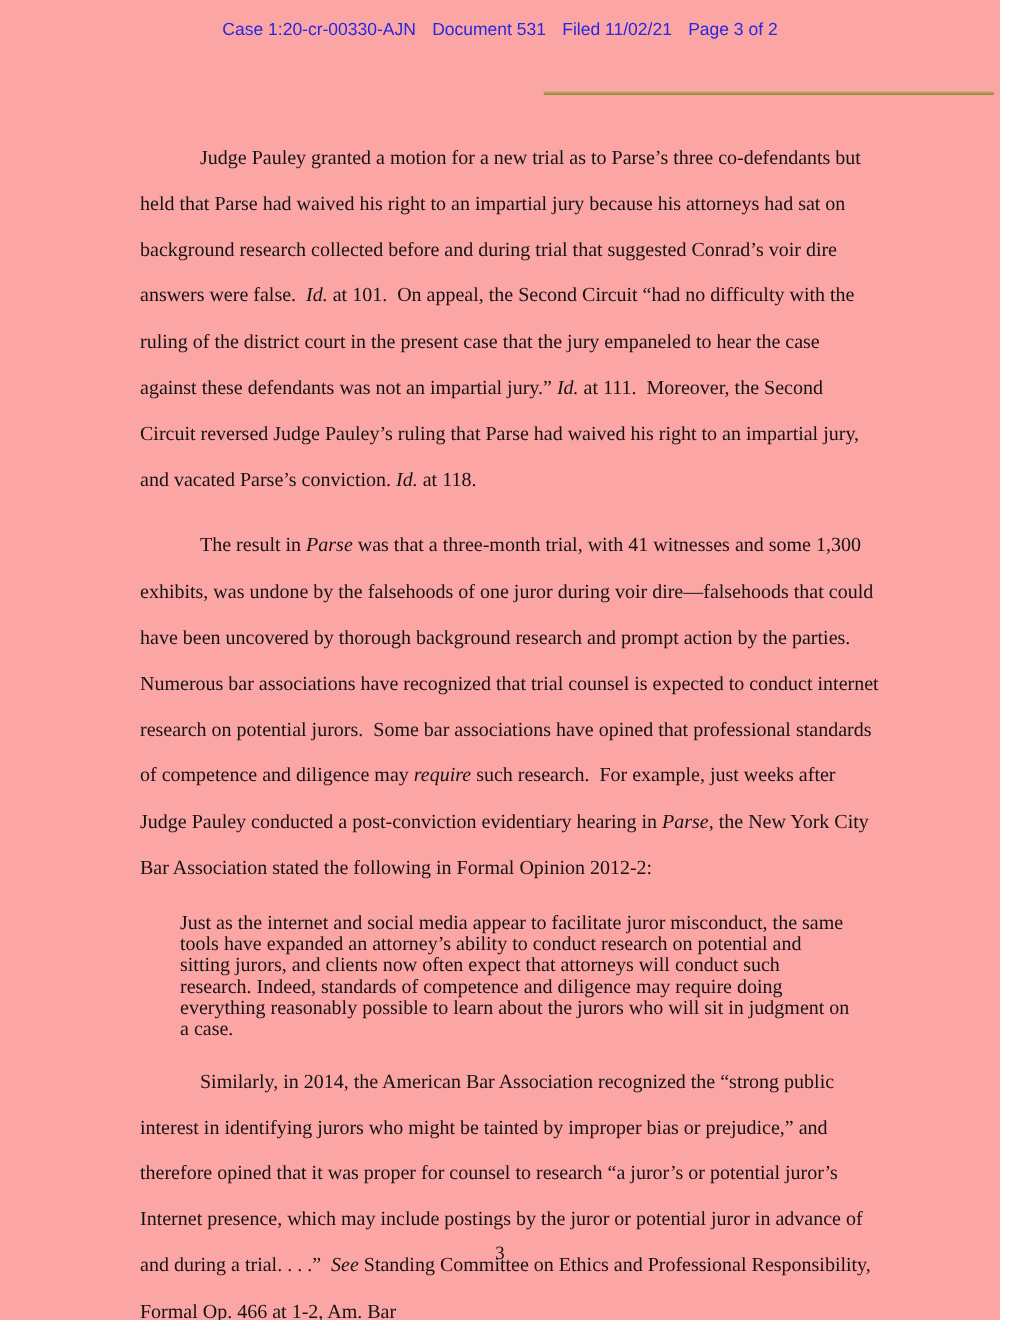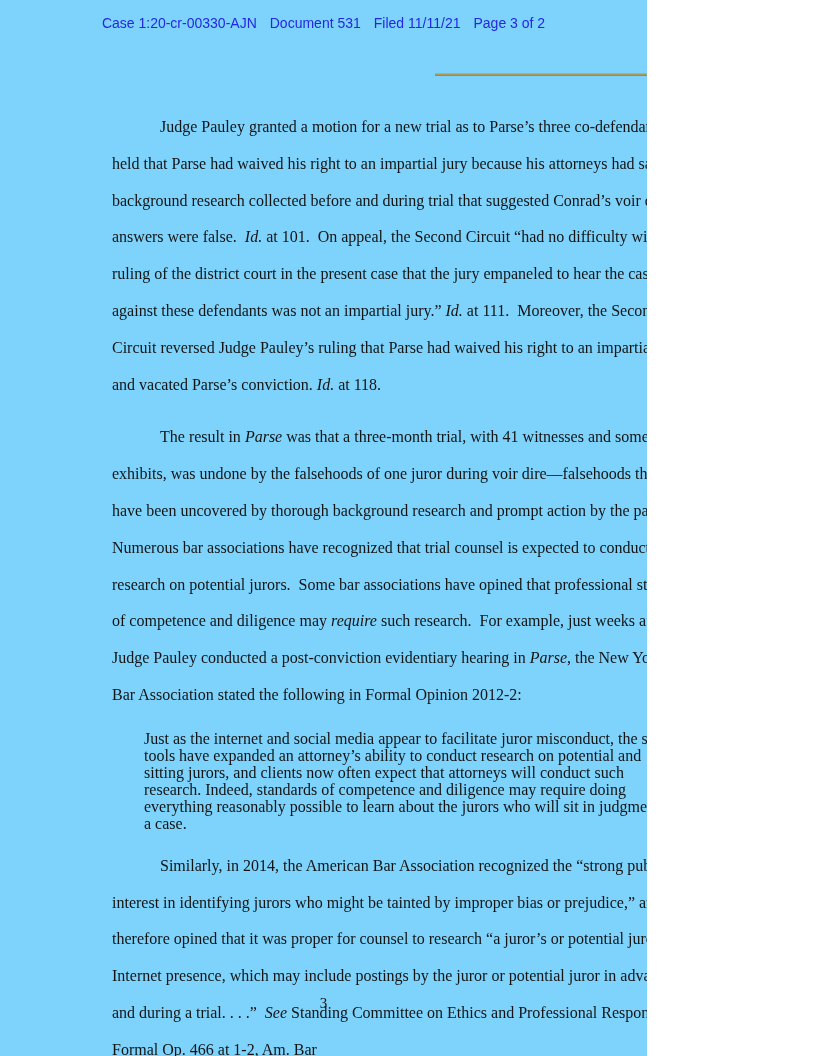--- a/index.html
+++ b/index.html
@@ -1,20 +1,20 @@
 <!DOCTYPE html>
 <html><head>
 <meta charset="utf-8">
 <style>
   html, body { margin: 0; padding: 0; background: #ffffff; }
   .page {
     position: relative;
-    width: 647px;
+    width: 800px;
     height: 1056px;
-    background: #7dd3fc;
+    background: #fca5a5;
     overflow: hidden;
     font-family: "Liberation Serif", serif;
     color: #141414;
   }
   
   .ecf-stamp {
     position: absolute;
     top: 15px;
     left: 0;
     right: 0;
@@ -78,21 +78,21 @@
   }
 </style>
 </head>
 <body>
 
 <div class="page">
 
   <div class="ecf-stamp" style="color: rgb(36, 40, 224);">
     <span>Case 1:20-cr-00330-AJN</span>
     <span>Document 531</span>
-    <span>Filed 11/11/21</span>
+    <span>Filed 11/02/21</span>
     <span>Page 3 of 2</span>
   </div>
 
   <div class="gold-rule" style="background: linear-gradient(rgb(201, 178, 105), rgb(150, 128, 63));"></div>
 
   <div class="doc-body" style="color: rgb(20, 20, 20);">
       <p class="para"><span>Judge Pauley granted a motion for a new trial as to Parse’s three co-defendants but held that Parse had waived his right to an impartial jury because his attorneys had sat on background research collected before and during trial that suggested Conrad’s voir dire answers were false.  </span><span class="italic">Id.</span><span> at 101.  On appeal, the Second Circuit “had no difficulty with the ruling of the district court in the present case that the jury empaneled to hear the case against these defendants was not an impartial jury.” </span><span class="italic">Id.</span><span> at 111.  Moreover, the Second Circuit reversed Judge Pauley’s ruling that Parse had waived his right to an impartial jury, and vacated Parse’s conviction. </span><span class="italic">Id.</span><span> at 118.</span></p>
       <p class="para"><span>The result in </span><span class="italic">Parse</span><span> was that a three-month trial, with 41 witnesses and some 1,300 exhibits, was undone by the falsehoods of one juror during voir dire—falsehoods that could have been uncovered by thorough background research and prompt action by the parties.  Numerous bar associations have recognized that trial counsel is expected to conduct internet research on potential jurors.  Some bar associations have opined that professional standards of competence and diligence may </span><span class="italic">require</span><span> such research.  For example, just weeks after Judge Pauley conducted a post-conviction evidentiary hearing in </span><span class="italic">Parse</span><span>, the New York City Bar Association stated the following in Formal Opinion 2012-2:</span></p>
       <p class="quote"><span>Just as the internet and social media appear to facilitate juror misconduct, the same tools have expanded an attorney’s ability to conduct research on potential and sitting jurors, and clients now often expect that attorneys will conduct such research. Indeed, standards of competence and diligence may require doing everything reasonably possible to learn about the jurors who will sit in judgment on a case.</span></p>
       <p class="para"><span>Similarly, in 2014, the American Bar Association recognized the “strong public interest in identifying jurors who might be tainted by improper bias or prejudice,” and therefore opined that it was proper for counsel to research “a juror’s or potential juror’s Internet presence, which may include postings by the juror or potential juror in advance of and during a trial. . . .”  </span><span class="italic">See</span><span> Standing Committee on Ethics and Professional Responsibility, Formal Op. 466 at 1-2, Am. Bar</span></p>

